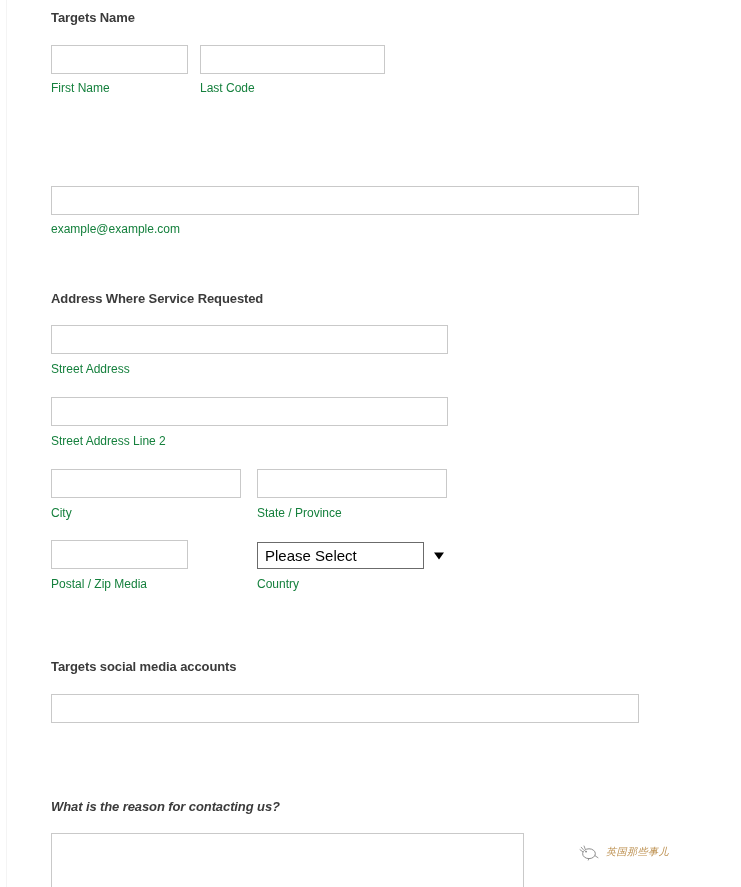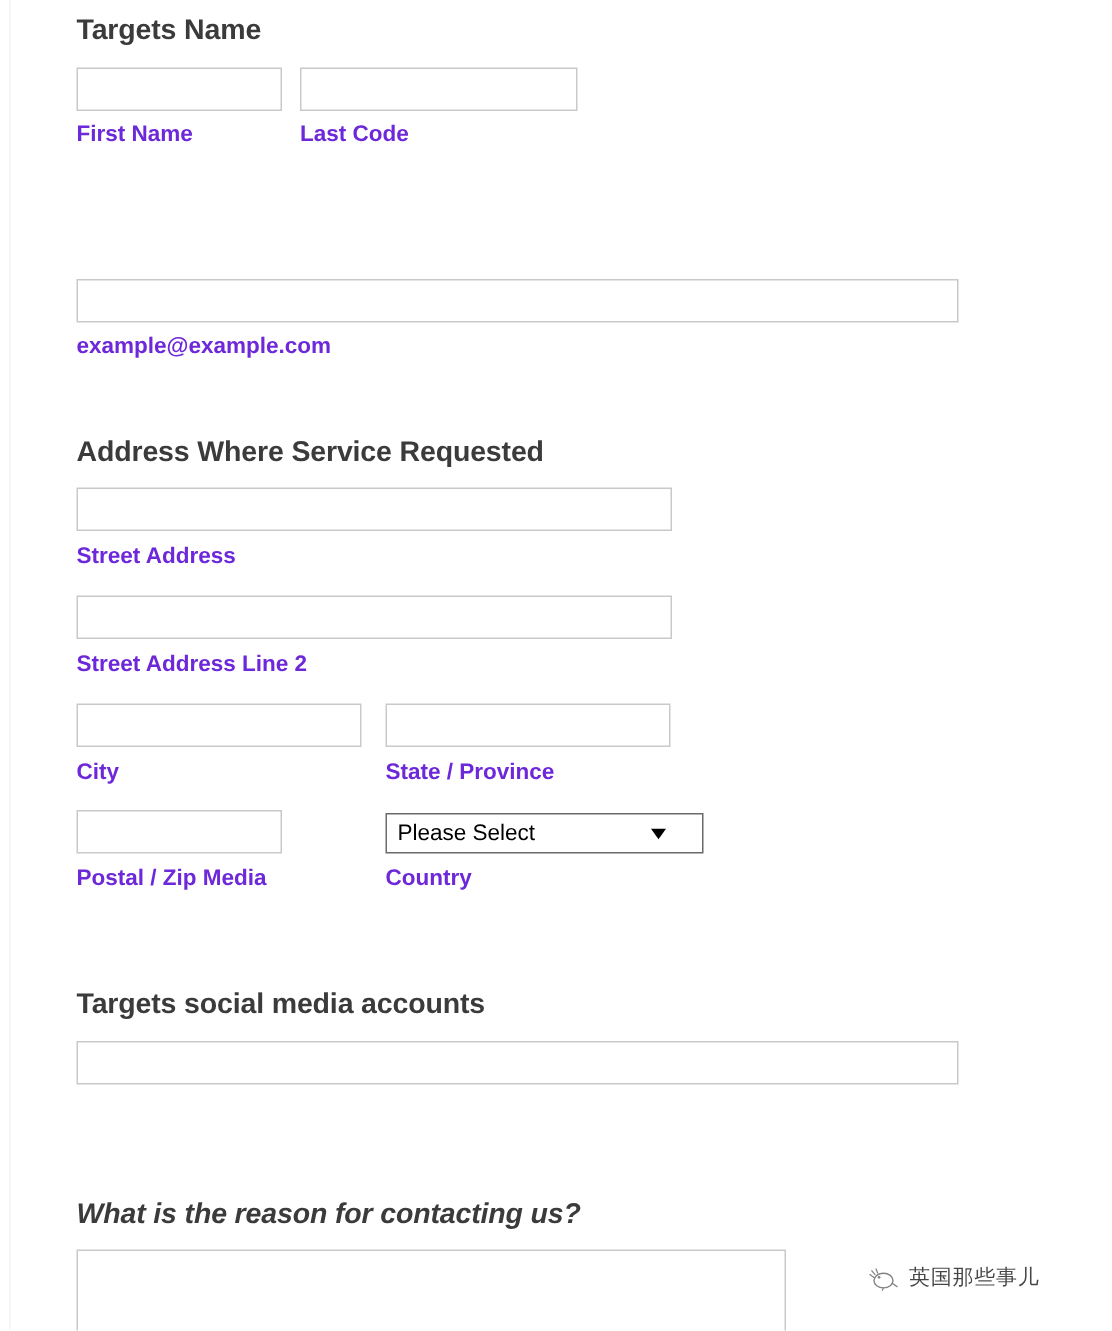--- a/index.html
+++ b/index.html
@@ -32,36 +32,36 @@
     top: 0;
     width: 741px;
     height: 887px;
   }
 
   .field-block {
     position: absolute;
   }
 
   .section-heading {
-    font-size: 19px;
+    font-size: 13px;
     font-weight: bold;
     color: #3b3b3b;
     letter-spacing: -0.1px;
     line-height: 1.2;
     margin: 0;
     white-space: nowrap;
   }
 
   .sub-label {
-    font-size: 15px;
-    color: #6d28d9;
+    font-size: 12px;
+    color: #15803d;
     line-height: 1.2;
     margin: 0;
     white-space: nowrap;
-    font-weight: bold;
+    font-weight: normal;
   }
 
   .text-input {
     box-sizing: border-box;
     display: block;
     height: 29px;
     background: #ffffff;
     border: 1px solid #c9c9c9;
     border-radius: 0;
     font-family: "Liberation Sans", sans-serif;
@@ -123,24 +123,25 @@
   
   .watermark {
     position: absolute;
     display: flex;
     align-items: center;
     gap: 6px;
     opacity: 0.72;
   }
   .watermark-text {
     font-family: "DejaVu Sans", sans-serif;
-    font-size: 14px;
-    color: #000000;
+    font-size: 10px;
+    color: #a16207;
     white-space: nowrap;
     letter-spacing: 0.5px;
+    font-style: italic;
   }
   .watermark-icon {
     width: 22px;
     height: 18px;
     flex: 0 0 auto;
   }
 </style>
 </head>
 <body>
 
@@ -175,21 +176,21 @@
   <input class="text-input" type="text" style="position: absolute; left: 51px; top: 469px; width: 190px;" value="">
   <div class="sub-label" style="position:absolute; left:51px; top:506px;">City</div>
 
   <input class="text-input" type="text" style="position: absolute; left: 257px; top: 469px; width: 190px;" value="">
   <div class="sub-label" style="position:absolute; left:257px; top:506px;">State / Province</div>
 
   <input class="text-input" type="text" style="position: absolute; left: 51px; top: 540px; width: 137px;" value="">
   <div class="sub-label" style="position:absolute; left:51px; top:577px;">Postal / Zip Media</div>
 
   <div class="select-wrap" style="position:absolute; left:257px; top:542px; width:196px;">
-    <select class="select-input" style="width:212px;">
+    <select class="select-input" style="width:167px;">
       <option>Please Select</option>
     </select>
     <span class="select-arrow"></span>
   </div>
   <div class="sub-label" style="position:absolute; left:257px; top:577px;">Country</div>
 
   <div class="field-block" style="left:51px; top:659px;">
     <div class="section-heading">Targets social media accounts</div>
   </div>
 

